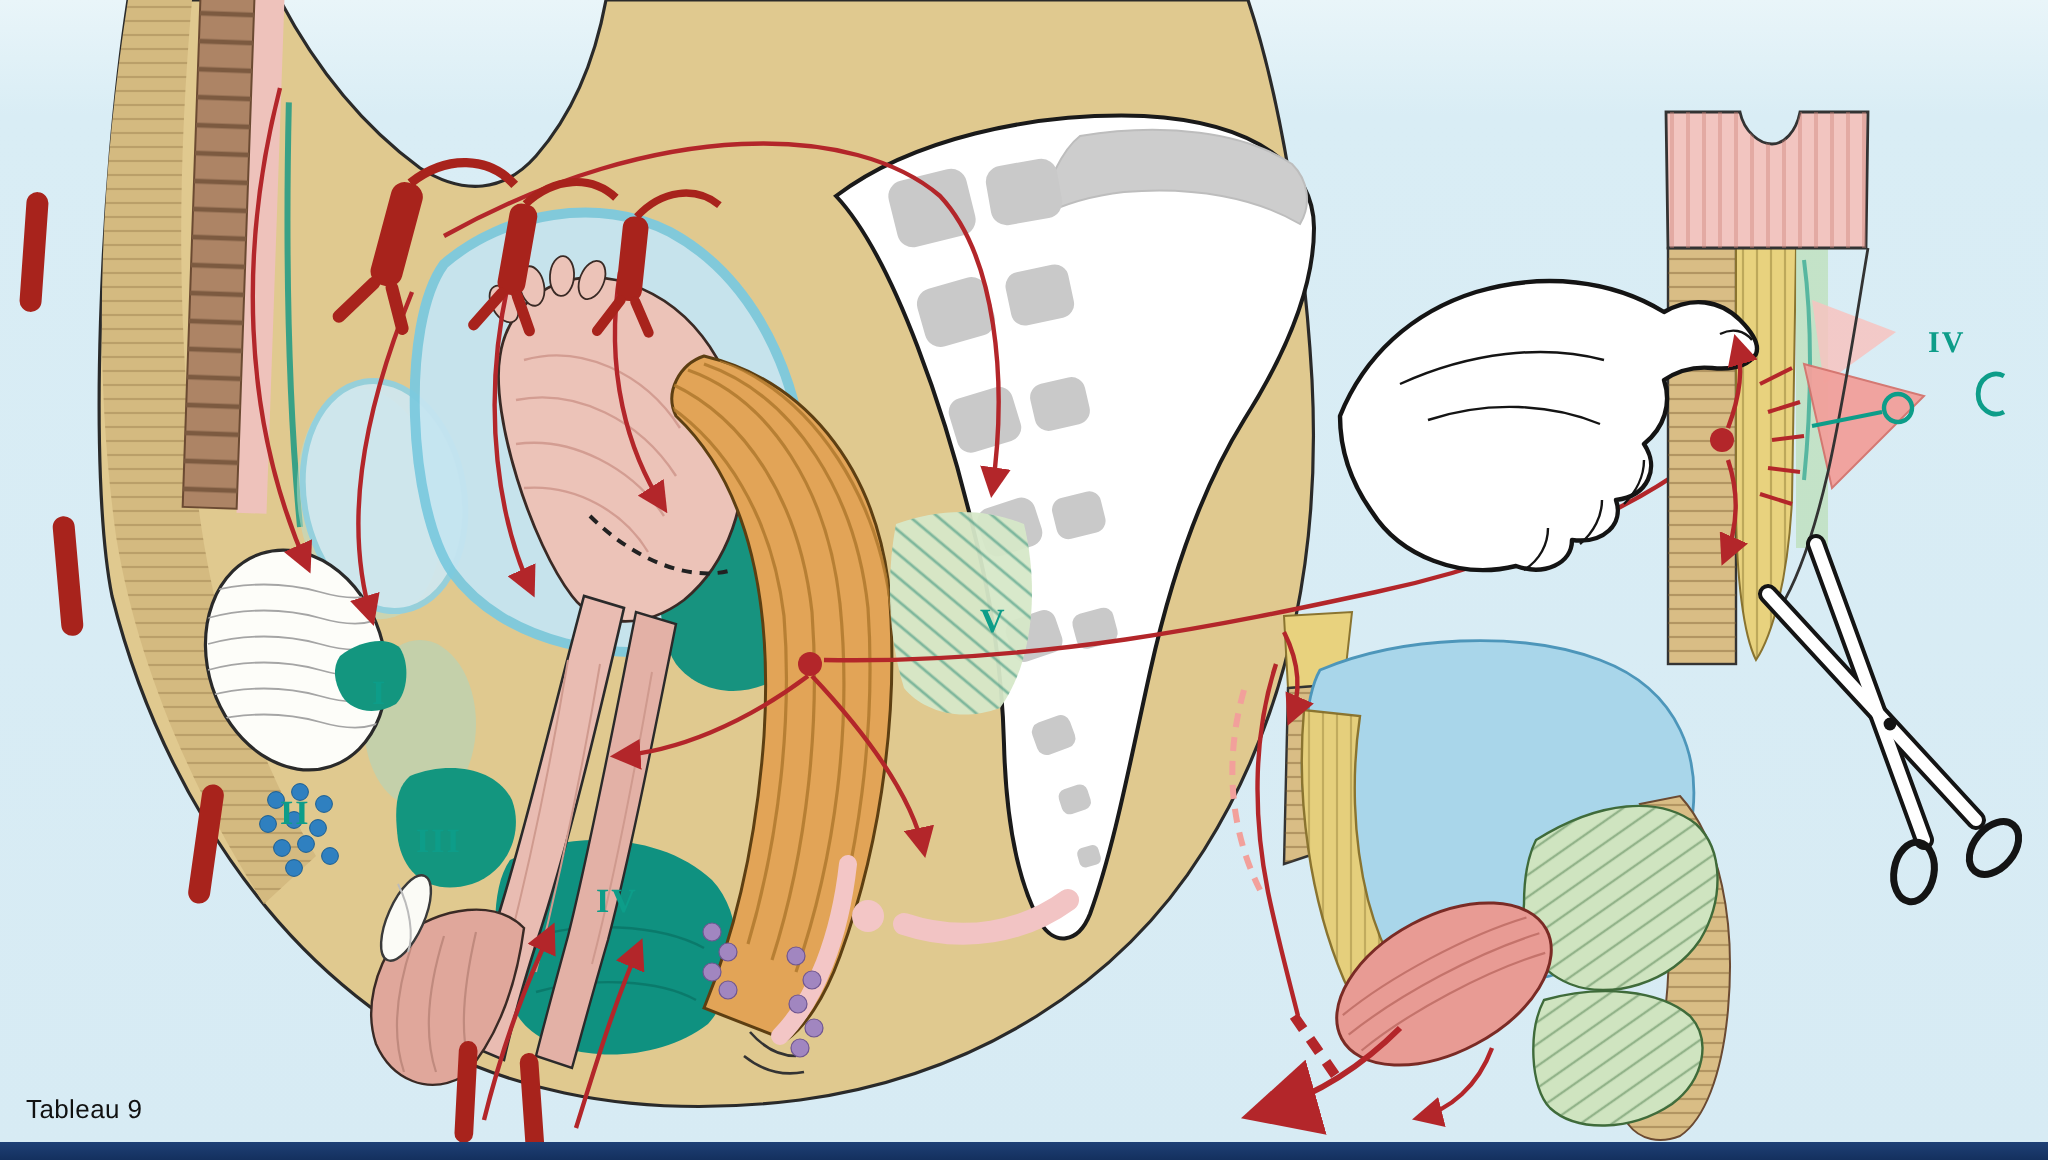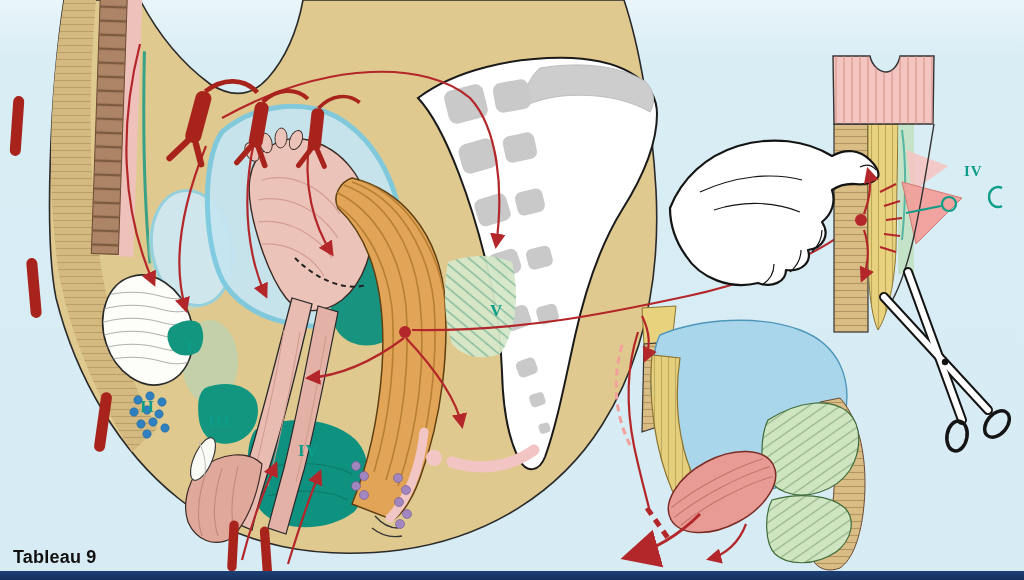--- a/index.html
+++ b/index.html
@@ -4,21 +4,21 @@
 <style>
   html,body{margin:0;padding:0;background:#c8dde8;}
   .stage{
     position:relative;width:1024px;height:580px;overflow:hidden;
     background:linear-gradient(180deg,#e9f5f9 0%,#d9edf5 10%,#d7ebf4 100%);
     font-family:"Liberation Sans",sans-serif;
   }
   .stage svg{position:absolute;left:0;top:0;}
   .caption{
     position:absolute;left:13px;top:547px;
-    font-size:18px;font-weight:bold;color:#111;
+    font-size:13px;font-weight:normal;color:#111;
     letter-spacing:.2px;
   }
   .bottom-bar{
     position:absolute;left:0;bottom:0;width:1024px;height:9px;
     background:linear-gradient(180deg,#1e4076,#14305e);
   }
   .rn{
     font-family:"Liberation Serif",serif;
     font-weight:bold;font-size:17px;fill:#0d9d89;letter-spacing:1px;
   }

